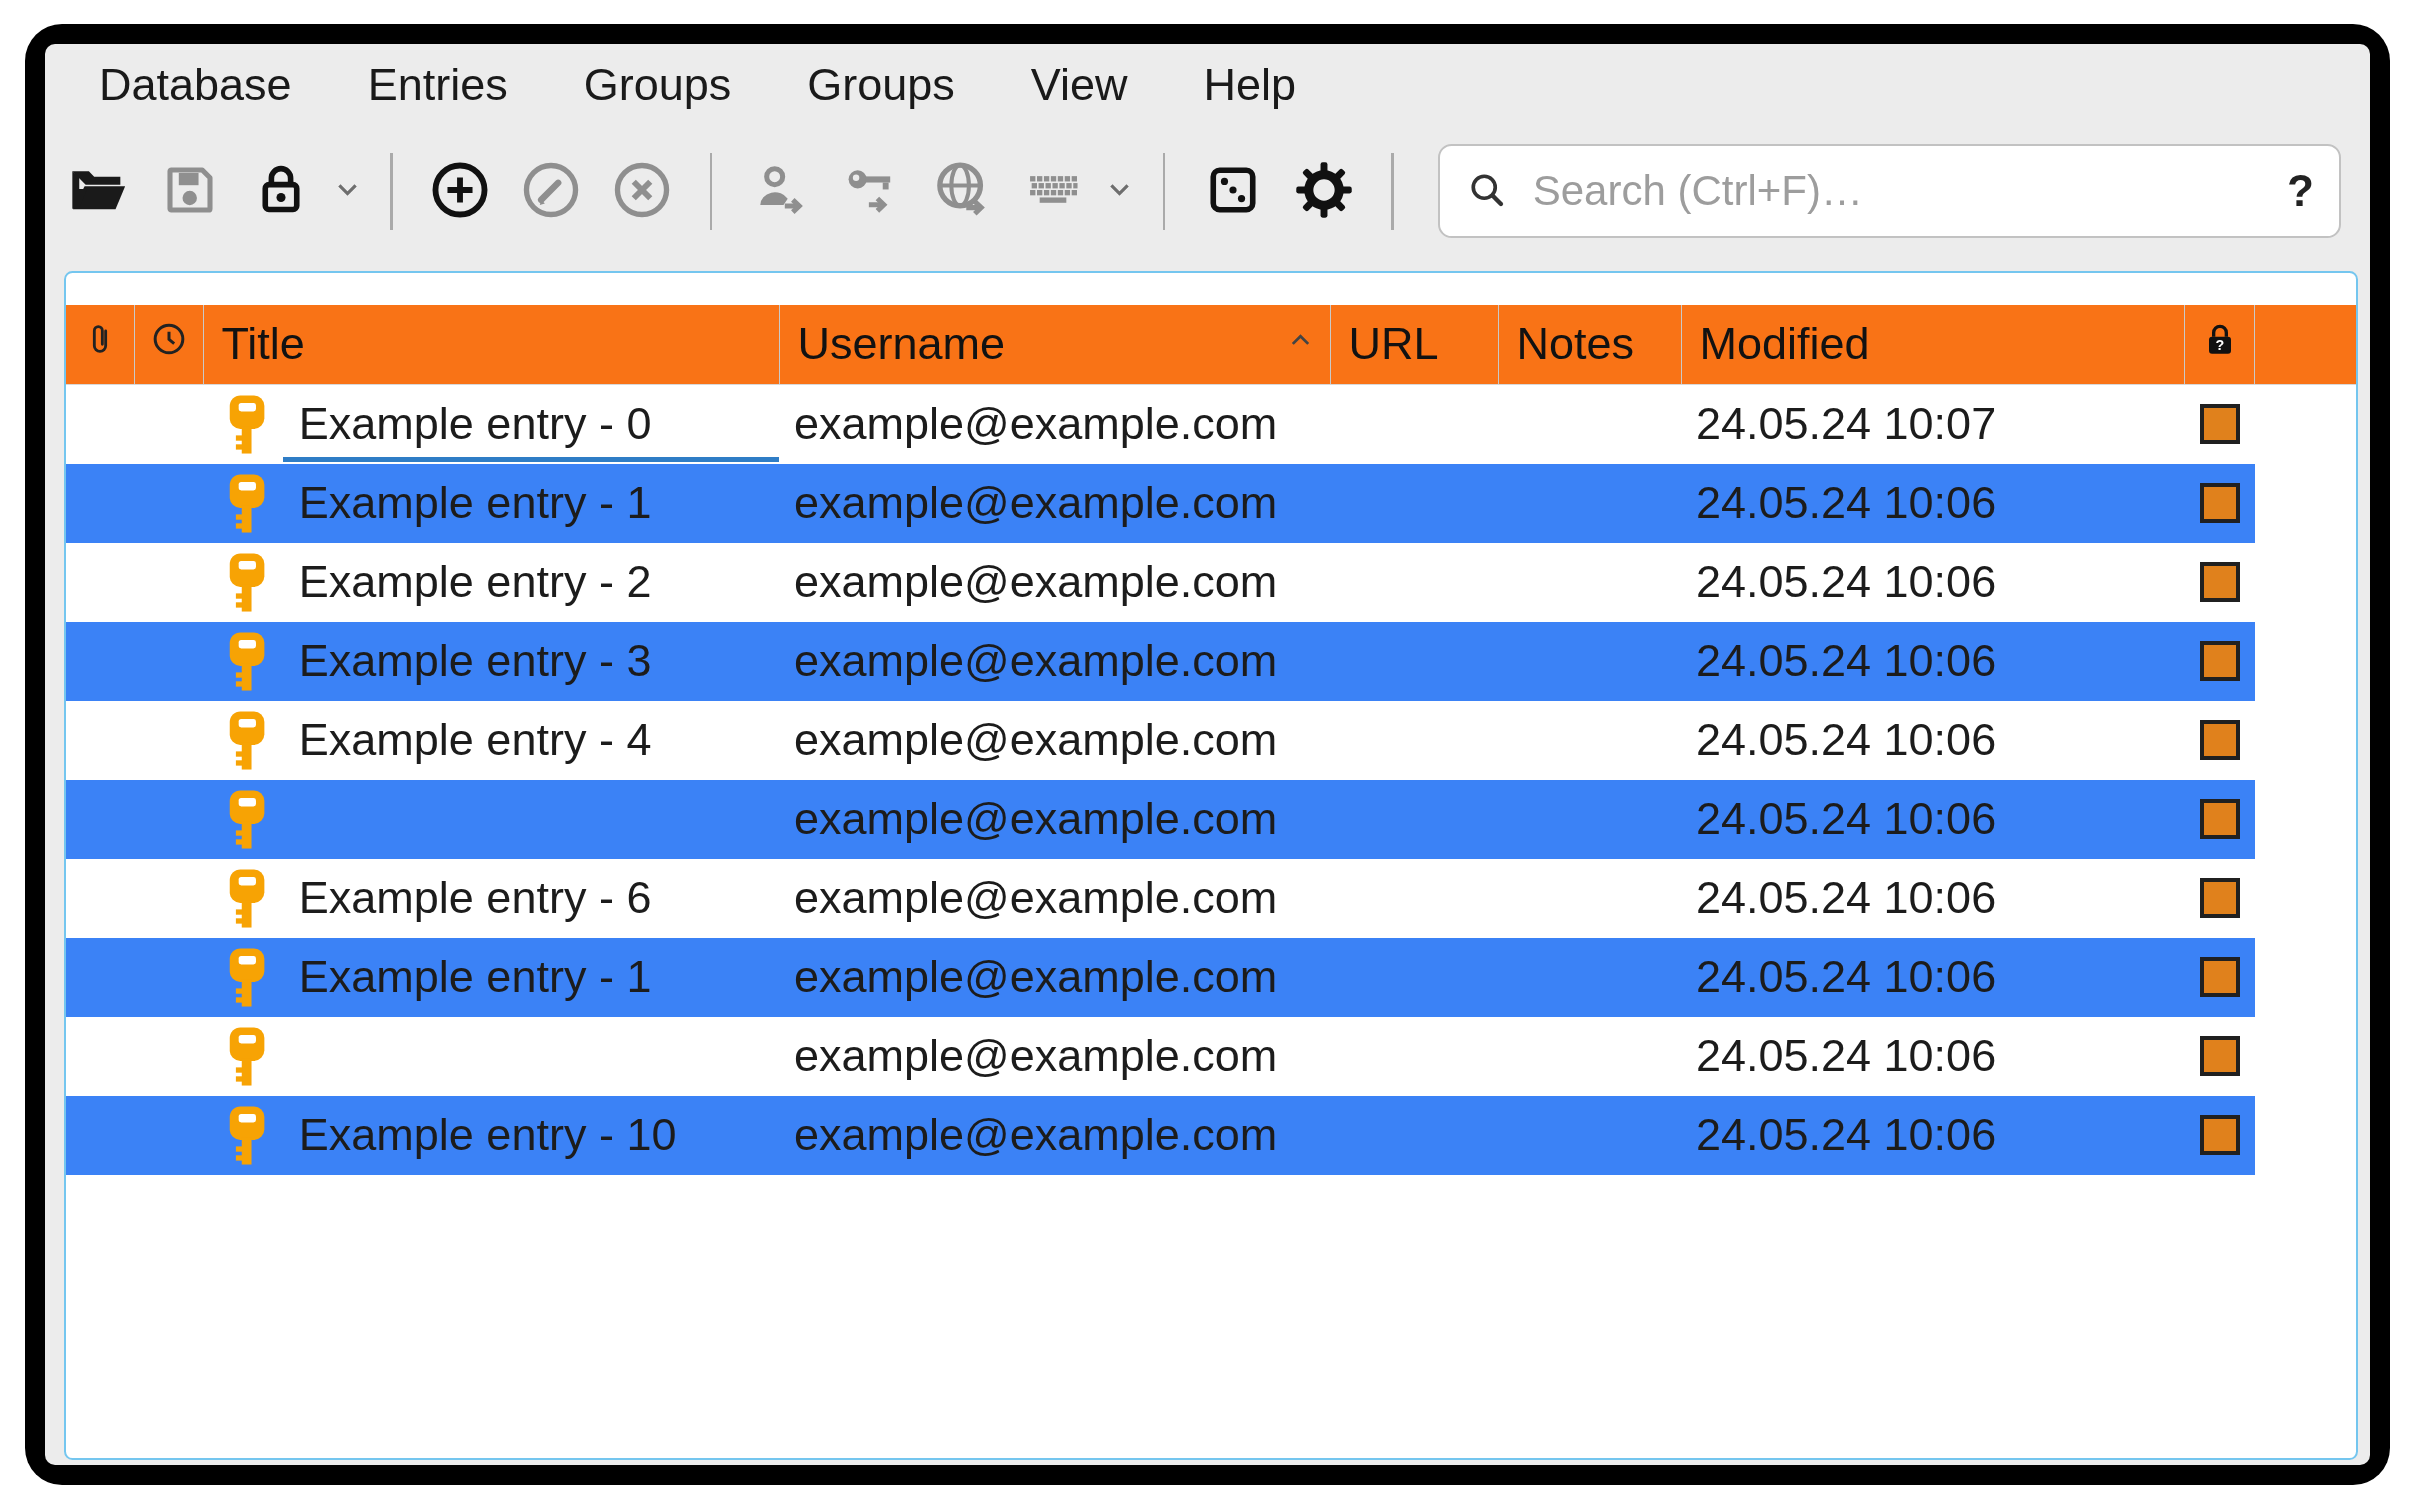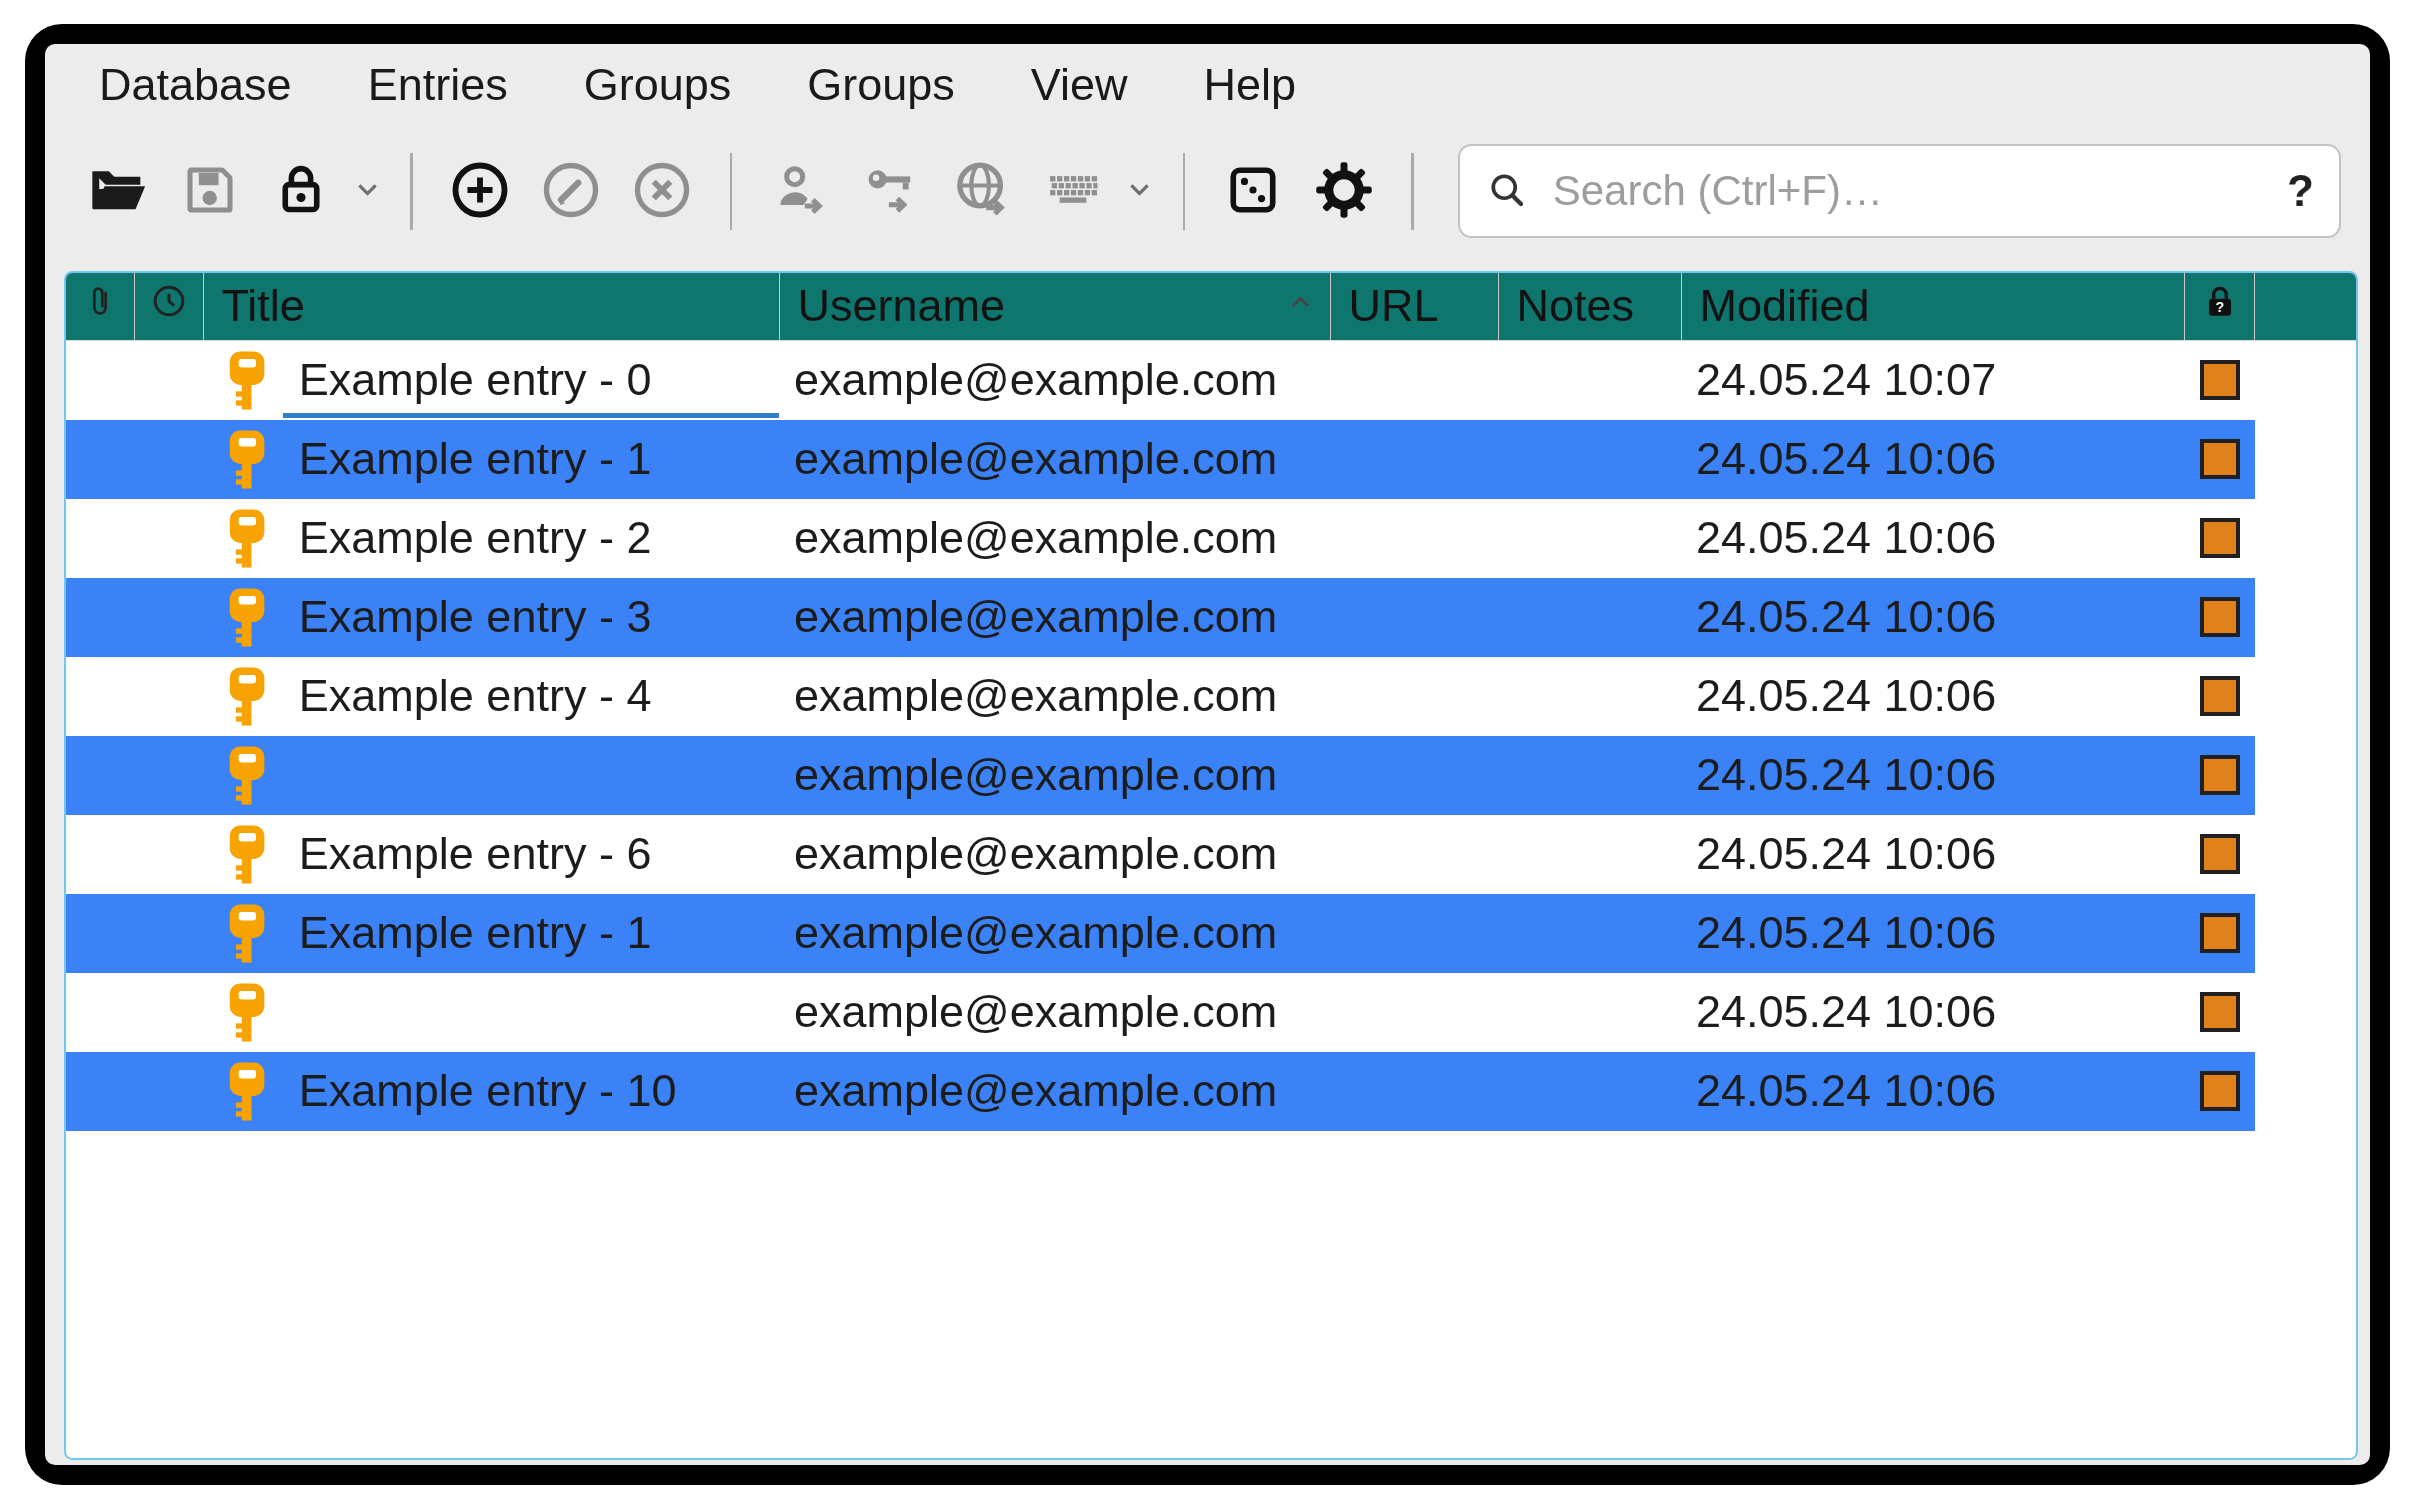--- a/index.html
+++ b/index.html
@@ -8,40 +8,40 @@
 
   .frame{position:absolute;left:25px;top:23.6px;width:2365px;height:1461px;background:#000;
     border-radius:37px;padding:20px;}
   .window{position:relative;width:100%;height:100%;background:#ececec;border-radius:10px;overflow:hidden;}
 
   
   .menubar{height:81px;display:flex;align-items:center;padding-left:25px;gap:47px;}
   .menu-item{font-size:45px;color:#1a1a1a;line-height:1;cursor:default;margin-left:29px;}
 
   
-  .toolbar{height:133px;display:flex;align-items:center;padding:0 29px 0 28px;}
+  .toolbar{height:133px;display:flex;align-items:center;padding:0 29px 0 8px;}
   .tbtn{width:64px;height:64px;margin:0 13.5px;display:flex;align-items:center;justify-content:center;flex:0 0 auto;}
   .tbtn svg{width:64px;height:64px;}
   .tbtn.small{width:39px;margin:0 1.7px;}
   .tbtn.small svg{width:39px;height:39px;}
   .tsep{width:2.5px;height:77px;background:#aaaaaa;margin:0 22px;flex:0 0 auto;}
 
   .searchbox{flex:1 1 auto;height:94px;margin-left:22px;background:#fff;border:2.5px solid #c2c2c2;
     border-radius:13.5px;display:flex;align-items:center;padding:0 25px;}
   .searchbox svg{width:44px;height:44px;flex:0 0 auto;}
   .searchbox input{flex:1 1 auto;border:none;outline:none;background:transparent;font-size:42px;
     color:#1a1a1a;margin-left:22px;font-family:inherit;}
   .searchbox input::placeholder{color:#9d9d9d;}
   .search-help{font-size:44px;font-weight:600;color:#222;margin-left:17px;flex:0 0 auto;}
 
   
   .etable{position:absolute;left:19.4px;right:11.8px;top:227px;bottom:5px;background:#fff;
     border:2.5px solid #74c6ef;border-radius:8.4px;overflow:hidden;}
   .grid-cols{display:grid;grid-template-columns:69px 69px 576px 551px 168px 183px 503px 70px minmax(0,1fr);}
-  .thead{height:68px;background:#0f766e;border-bottom:1.7px solid #d8d8d8;}
+  .thead{height:80px;background:#f97316;border-bottom:1.7px solid #d8d8d8;margin-top:32px;}
   .hcell{display:flex;align-items:center;border-right:1.7px solid #c9c9c9;padding:0 0 0 17px;
     font-size:45px;color:#121212;position:relative;}
   .hcell.icon-col{justify-content:center;padding:0;}
   .hcell.filler{border-right:none;}
   .hcell svg{width:40px;height:40px;}
   .hcell .sort{margin-left:auto;margin-right:11.8px;}
   .hcell .sort svg{width:37px;height:37px;}
 
   .trow{height:79px;background:#fff;}
   .trow.alt{background:#3b82f6;}

